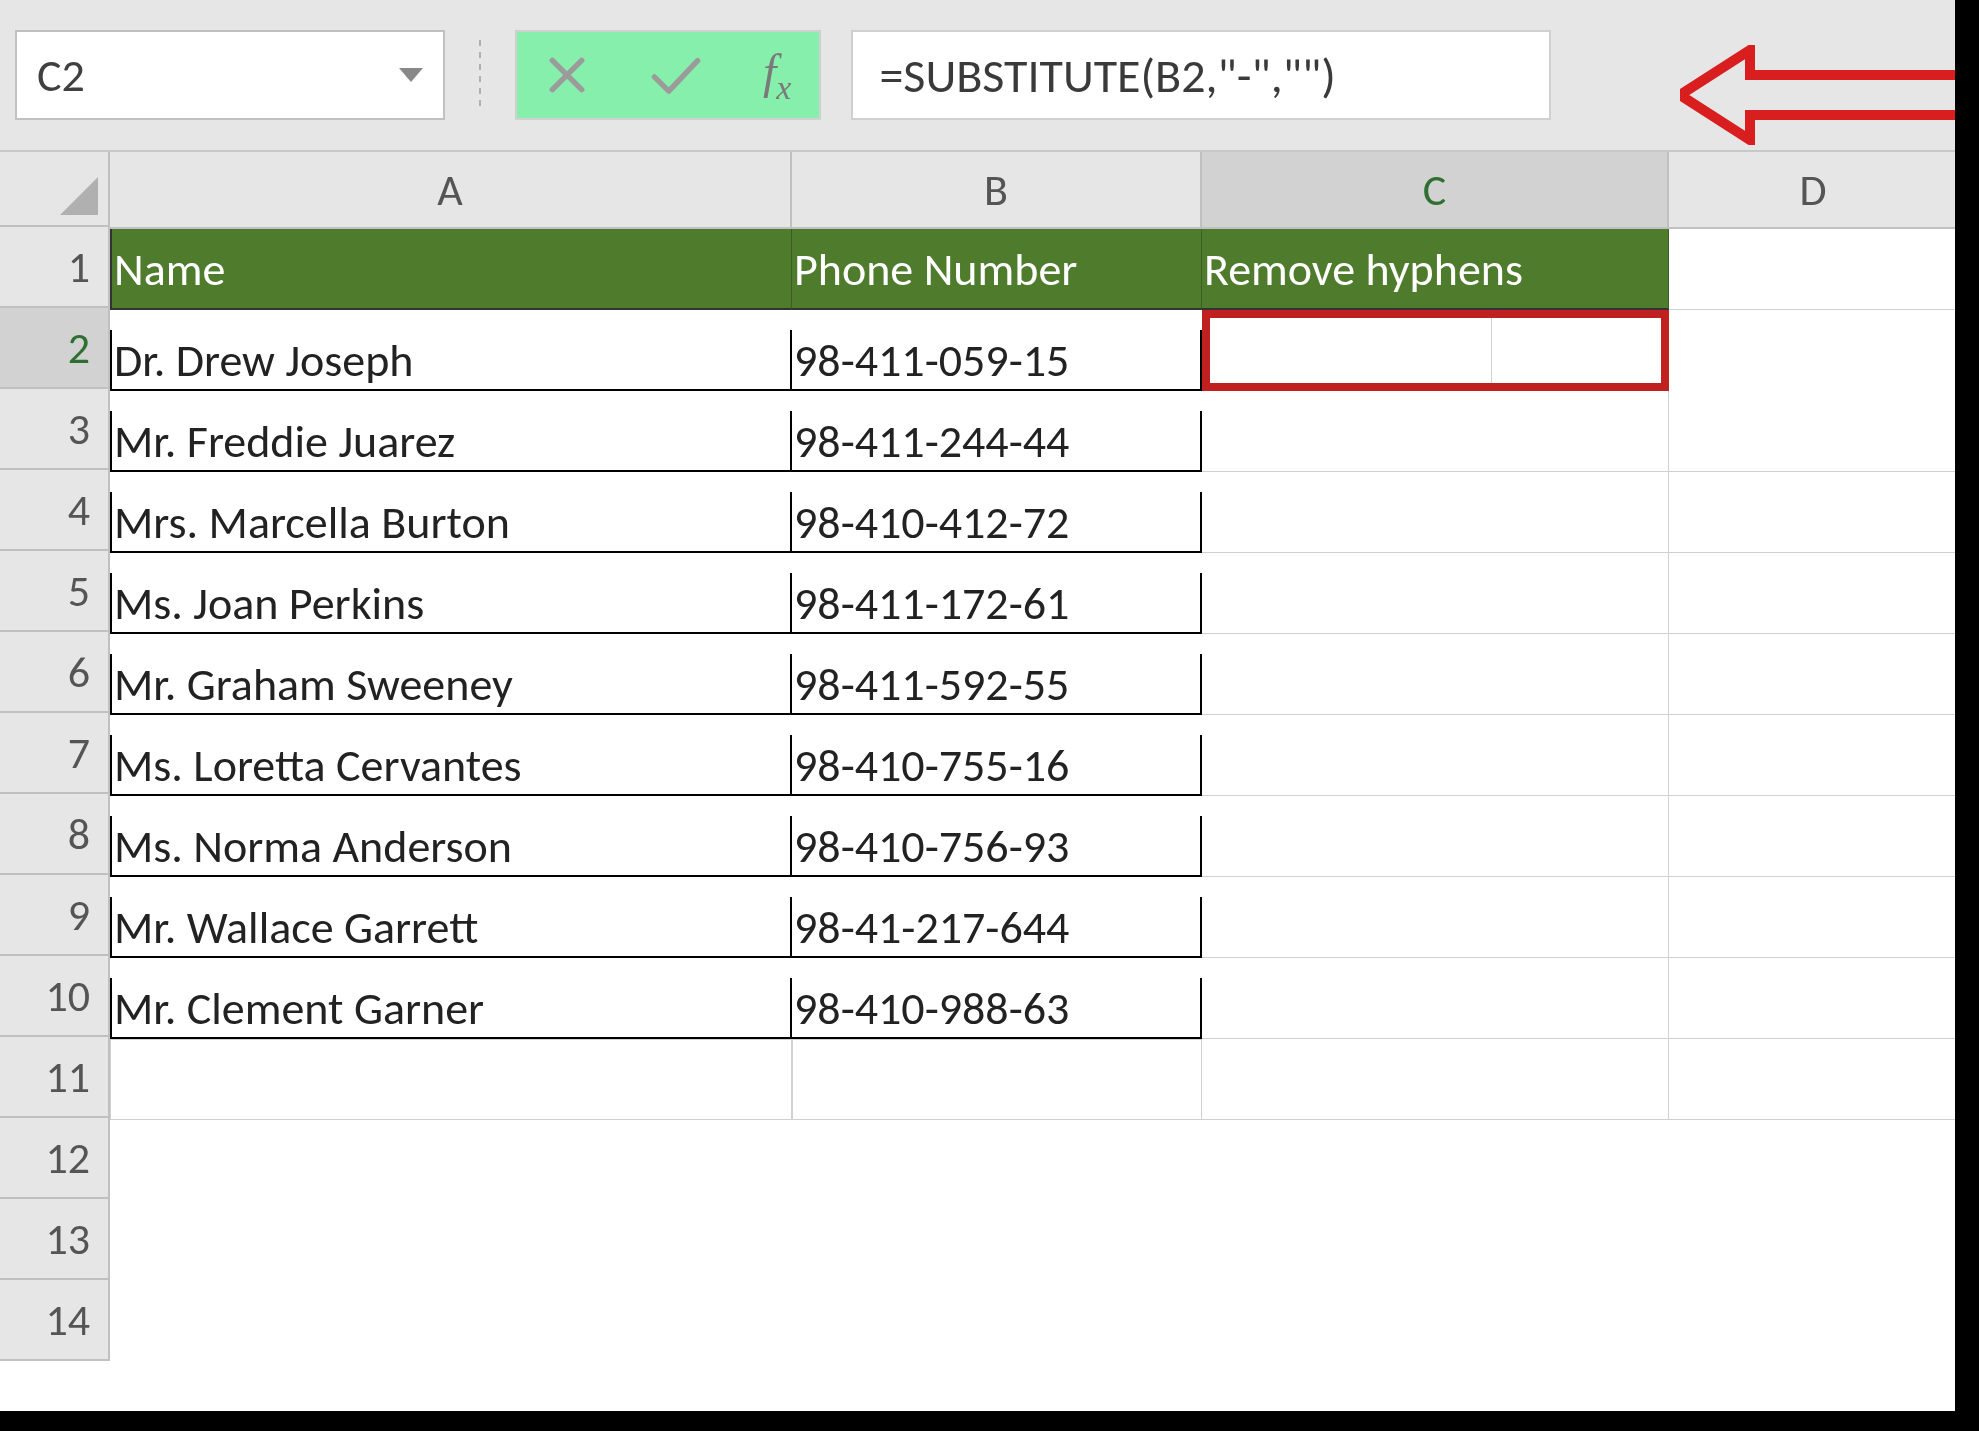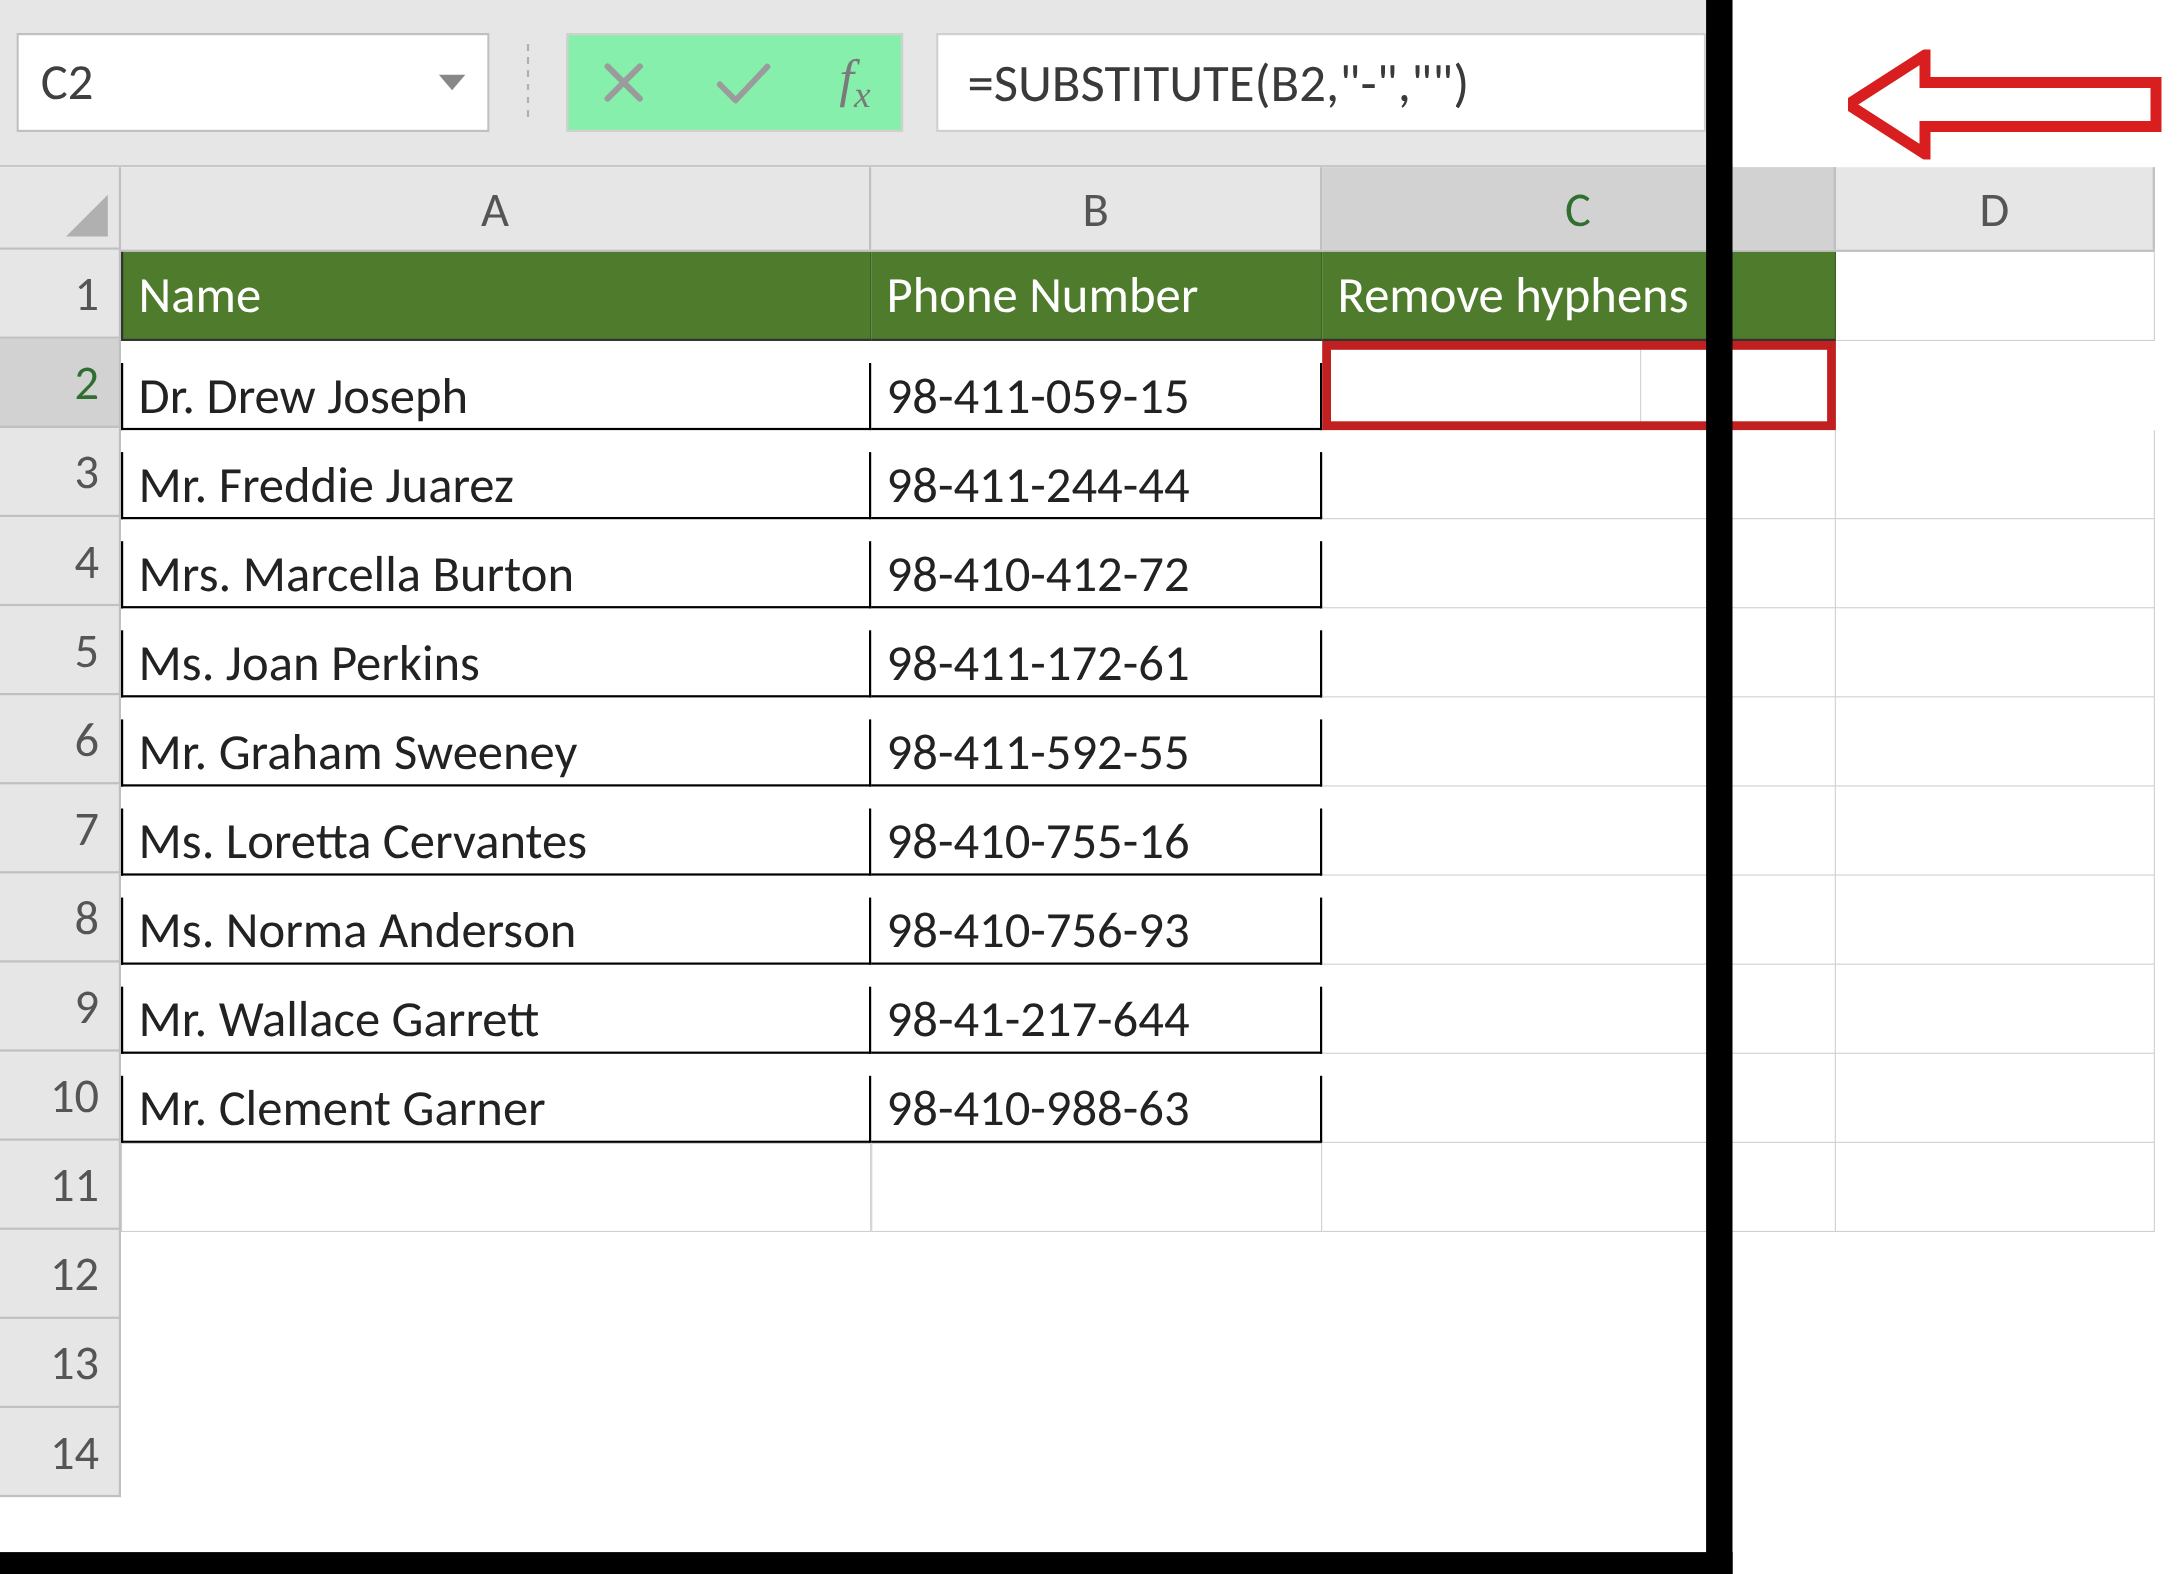--- a/index.html
+++ b/index.html
@@ -3,21 +3,21 @@
 <meta charset="utf-8">
 <style>
   * { box-sizing: border-box; }
   body {
     margin: 0;
     font-family: "Segoe UI", Calibri, Arial, sans-serif;
     background: #ffffff;
     overflow: hidden;
   }
   .app {
-    width: 1575px;
+    width: 1979px;
     height: 1431px;
     position: relative;
     transform-origin: top left;
   }
   .formula-bar-area {
     background: #e6e6e6;
     display: flex;
     align-items: center;
     padding: 30px 15px 30px 15px;
     gap: 20px;
@@ -162,21 +162,21 @@
   }
   .row {
     display: flex;
     height: 81px;
   }
   .cell {
     border-right: 1px solid #d0d0d0;
     border-bottom: 1px solid #d0d0d0;
     display: flex;
     align-items: center;
-    padding: 0 14px;
+    padding: 0 2px;
     font-size: 46px;
     color: #222;
     overflow: hidden;
     white-space: nowrap;
   }
   .row-hdr .cell.colA,
   .row-hdr .cell.colB,
   .row-hdr .cell.colC {
     background: #4f7b2c;
     color: #ffffff;

